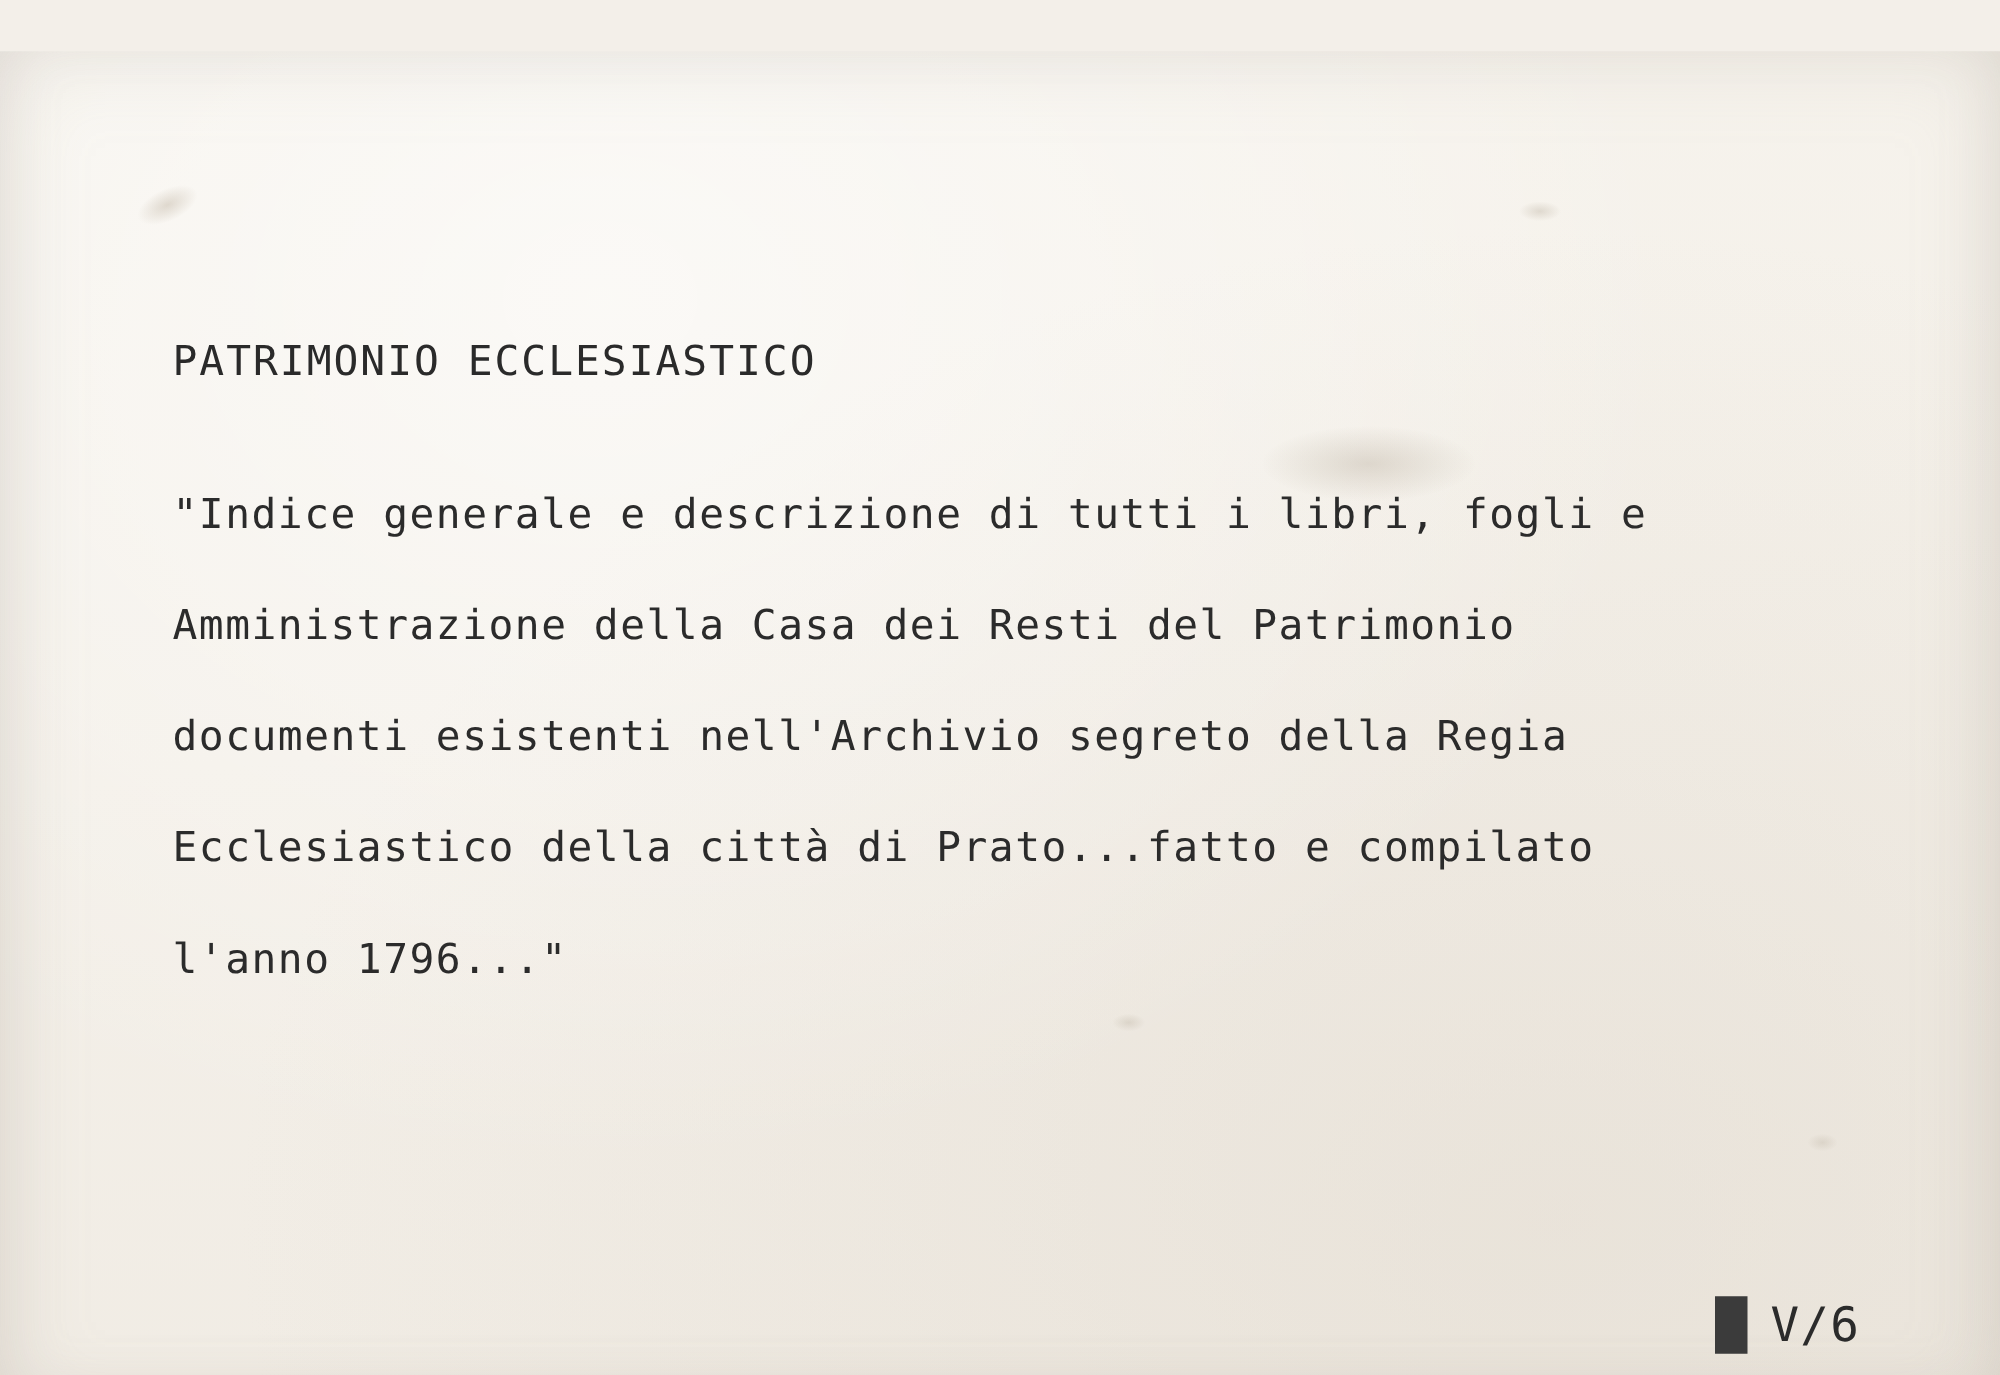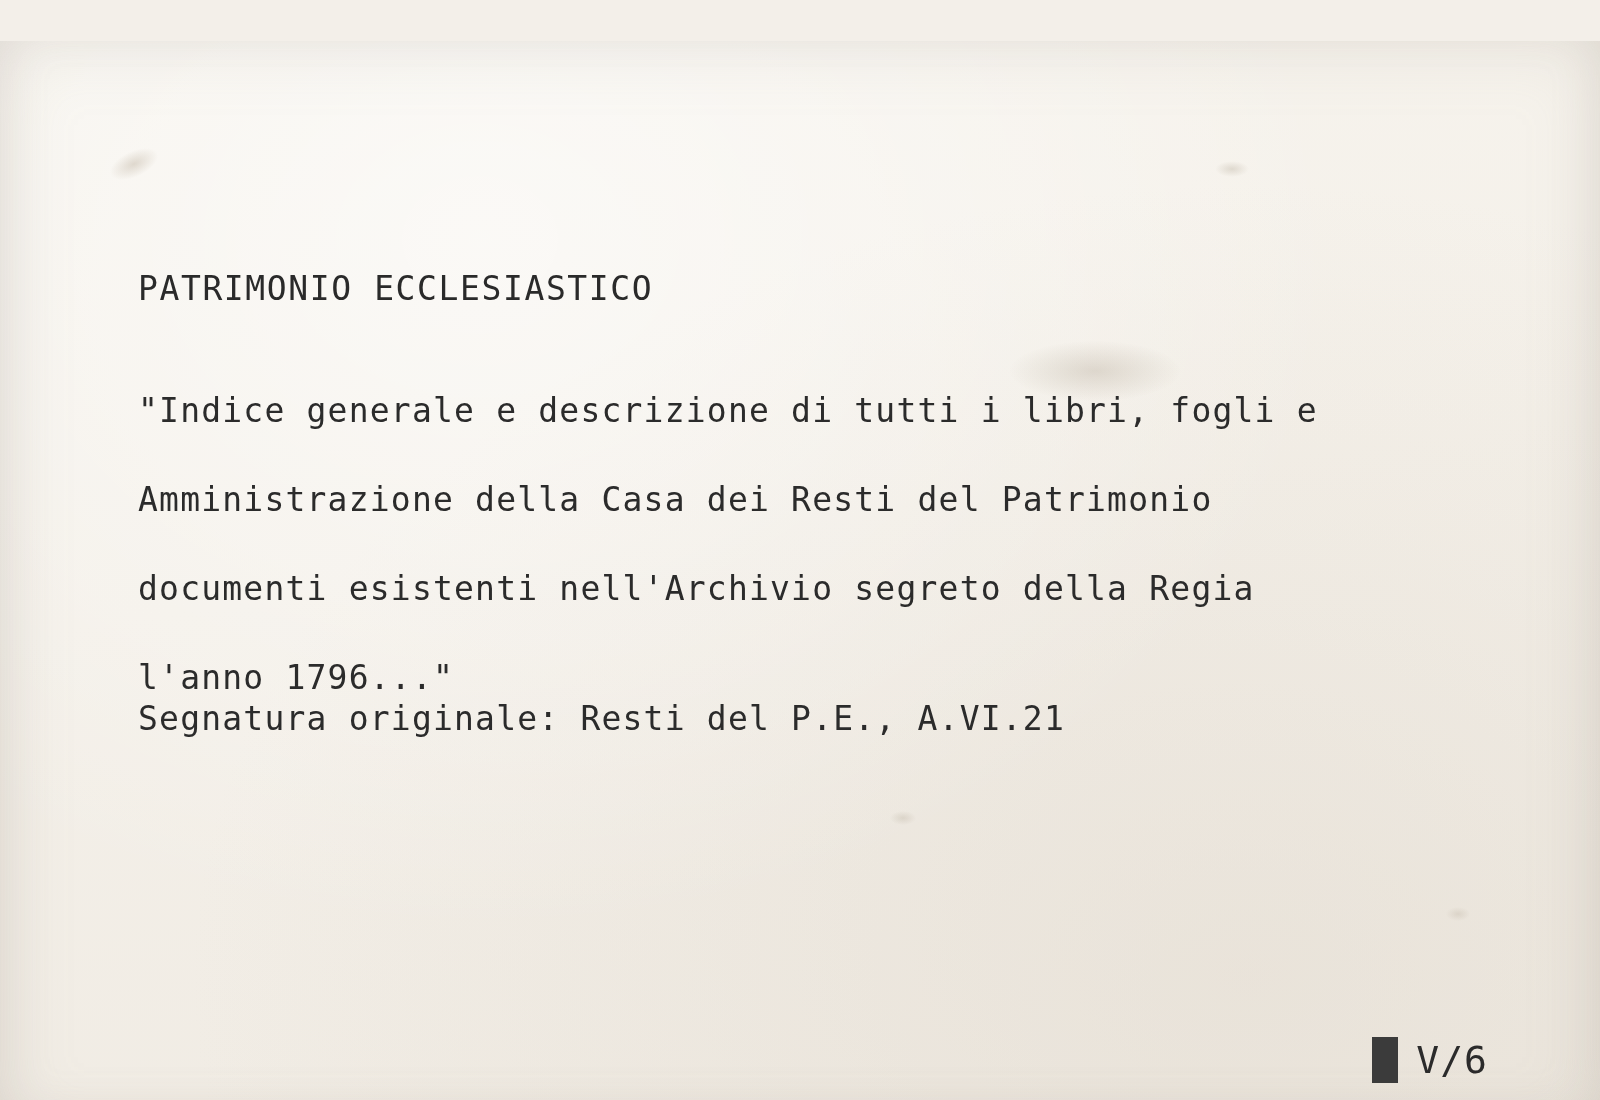--- a/index.html
+++ b/index.html
@@ -127,24 +127,24 @@
   <div class="smudge s5"></div>
 
   <div class="content">
 
     <div class="heading">PATRIMONIO ECCLESIASTICO</div>
 
     <div class="body-block">
       <div class="line">"Indice generale e descrizione di tutti i libri, fogli e</div>
       <div class="line">Amministrazione della Casa dei Resti del Patrimonio</div>
       <div class="line">documenti esistenti nell'Archivio segreto della Regia</div>
+      <div class="line">Ecclesiastico della città di Prato...fatto e compilato</div>
       <div class="line">l'anno 1796..."</div>
     </div>
 
-    <div class="signature-line">Segnatura originale: Resti del P.E., A.VI.21</div>
   </div>
 
   <div class="shelfmark">
     <div class="ink-block"></div>
     <div class="shelfmark-text">V/6</div>
   </div>
 
 </div>
 
 </body></html>

